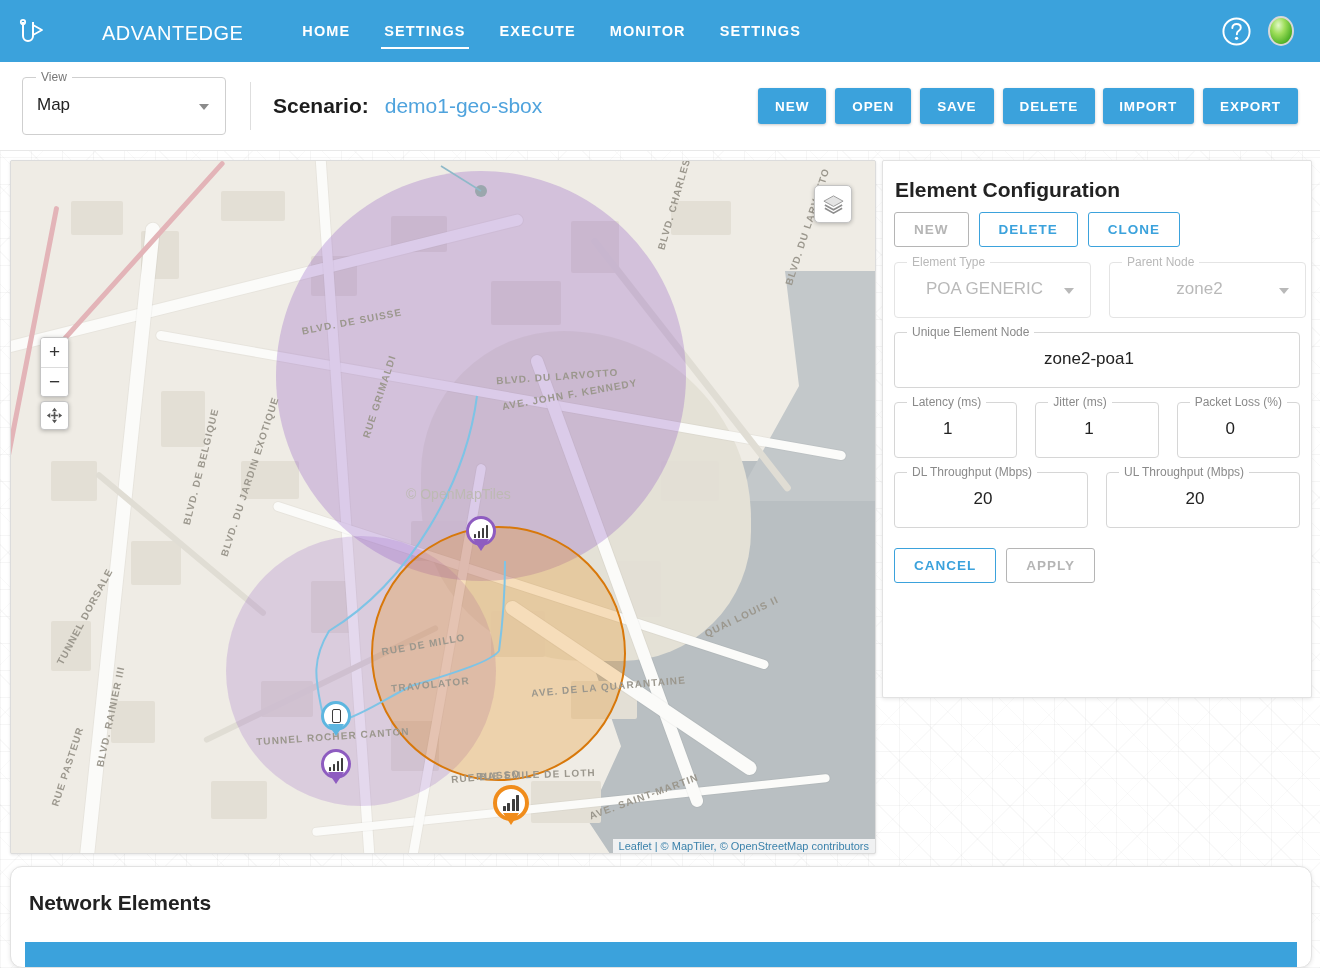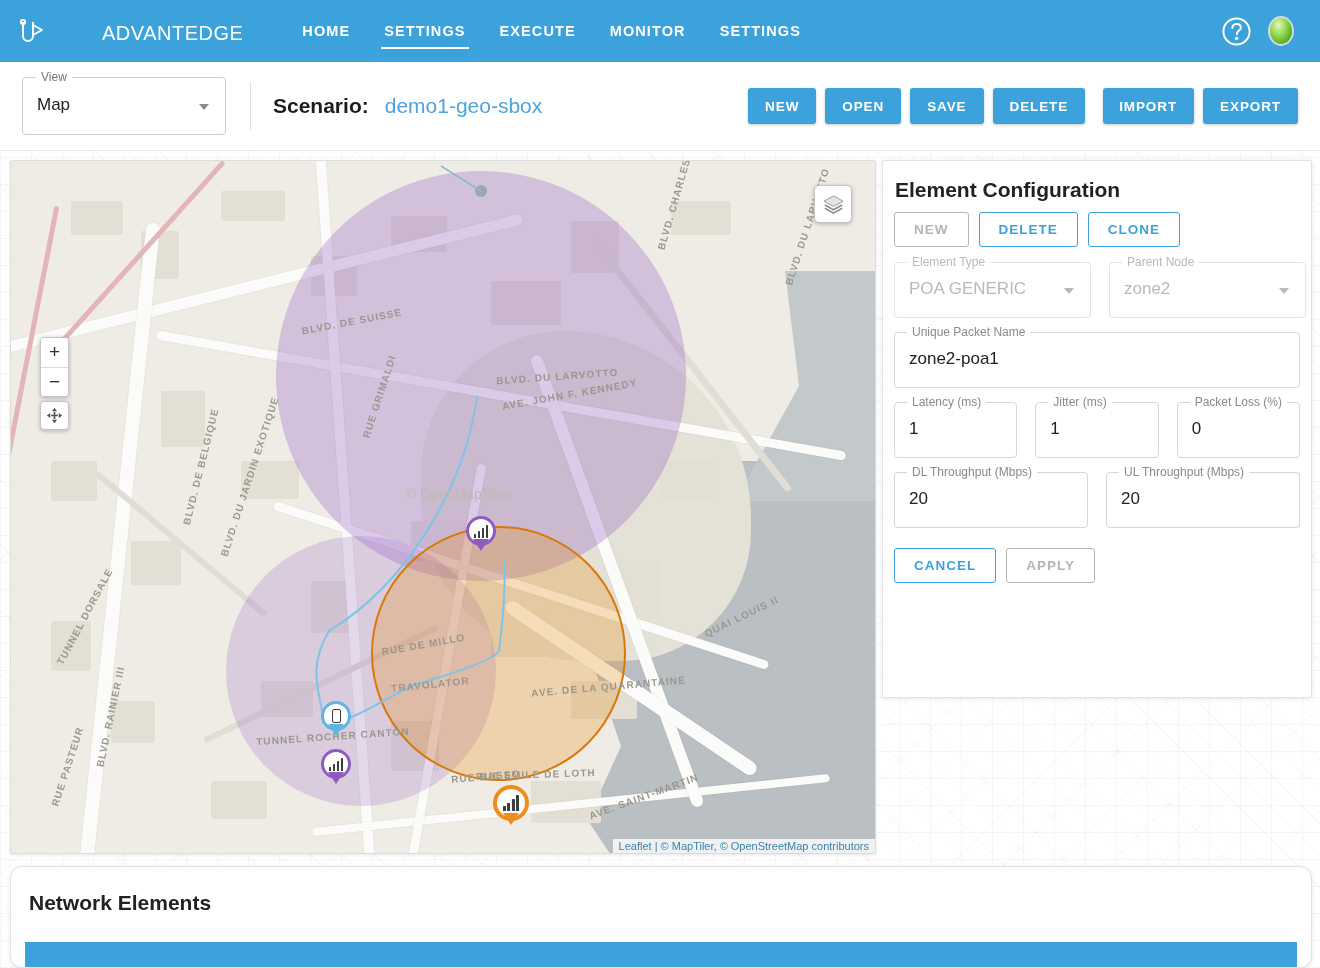--- a/index.html
+++ b/index.html
@@ -82,21 +82,21 @@
   .vsep { width: 1px; height: 48px; background: #dedede; margin: 0 22px 0 24px; }
   .scen-label { font-size: 21px; font-weight: bold; color: #1d1d1d; margin-right: 16px; }
   .scen-name { font-size: 21px; color: #4fa3dd; cursor: pointer; }
   .tb-actions { margin-left: auto; display: flex; align-items: center; }
   .btn-flat {
     background: #3ba2dc; color: #fff; border: none; border-radius: 3px;
     font-family: inherit; font-size: 13.5px; font-weight: bold; letter-spacing: 0.9px;
     padding: 0 17px; height: 36px; margin-left: 9px; cursor: pointer;
     box-shadow: 0 1px 3px rgba(0,0,0,0.22);
   }
-  .btn-flat.gap { margin-left: 18px; padding-left: 16px; }
+  .btn-flat.gap { margin-left: 8px; padding-left: 16px; }
 
   
   .map-card {
     position: absolute; left: 10px; top: 160px; width: 866px; height: 694px;
     background: #e9e6df; border: 1px solid #dcdcdc; border-radius: 2px;
     overflow: hidden; box-shadow: 0 1px 3px rgba(0,0,0,0.10);
   }
   .map-tiles { position: absolute; inset: 0; background: #efece5; }
   .sea {
     position: absolute; right: -40px; top: 300px; width: 420px; height: 460px;
@@ -218,21 +218,21 @@
     height: 56px; flex: 1 1 0; min-width: 0;
   }
   .field.dim { border-color: #e4e4e4; }
   .field .flabel {
     position: absolute; top: -8px; left: 12px; padding: 0 5px;
     background: #fff; font-size: 12px; color: #8a8a8a; white-space: nowrap;
   }
   .field.dim .flabel { color: #b9b9b9; }
   .field .fval {
     position: absolute; left: 14px; top: 16px; right: 30px;
-    font-size: 17px; color: #222; overflow: hidden; white-space: nowrap;
+    font-size: 17px; color: #222; overflow: hidden; white-space: nowrap; text-align: center;
   }
   .field.dim .fval { color: #b9b9b9; }
   .field .caret2 {
     position: absolute; right: 16px; top: 25px;
     width: 0; height: 0; border-left: 5.5px solid transparent;
     border-right: 5.5px solid transparent; border-top: 6px solid #b9b9b9;
   }
   .field.withpin .fval { left: 44px; }
   .pin-ic {
     position: absolute; left: 16px; top: 17px; width: 15px; height: 19px;
@@ -473,21 +473,21 @@
     </div>
     <div class="field dim" style="flex:0 0 197px">
       <div class="flabel">Parent Node</div>
       <div class="fval">zone2</div>
       <div class="caret2"></div>
     </div>
   </div>
 
   <div class="frow">
     <div class="field">
-      <div class="flabel">Unique Packet Name</div>
+      <div class="flabel">Unique Element Node</div>
       <div class="fval">zone2-poa1</div>
     </div>
   </div>
 
   <div class="frow">
     <div class="field">
       <div class="flabel">Latency (ms)</div>
       <div class="fval">1</div>
     </div>
     <div class="field">

